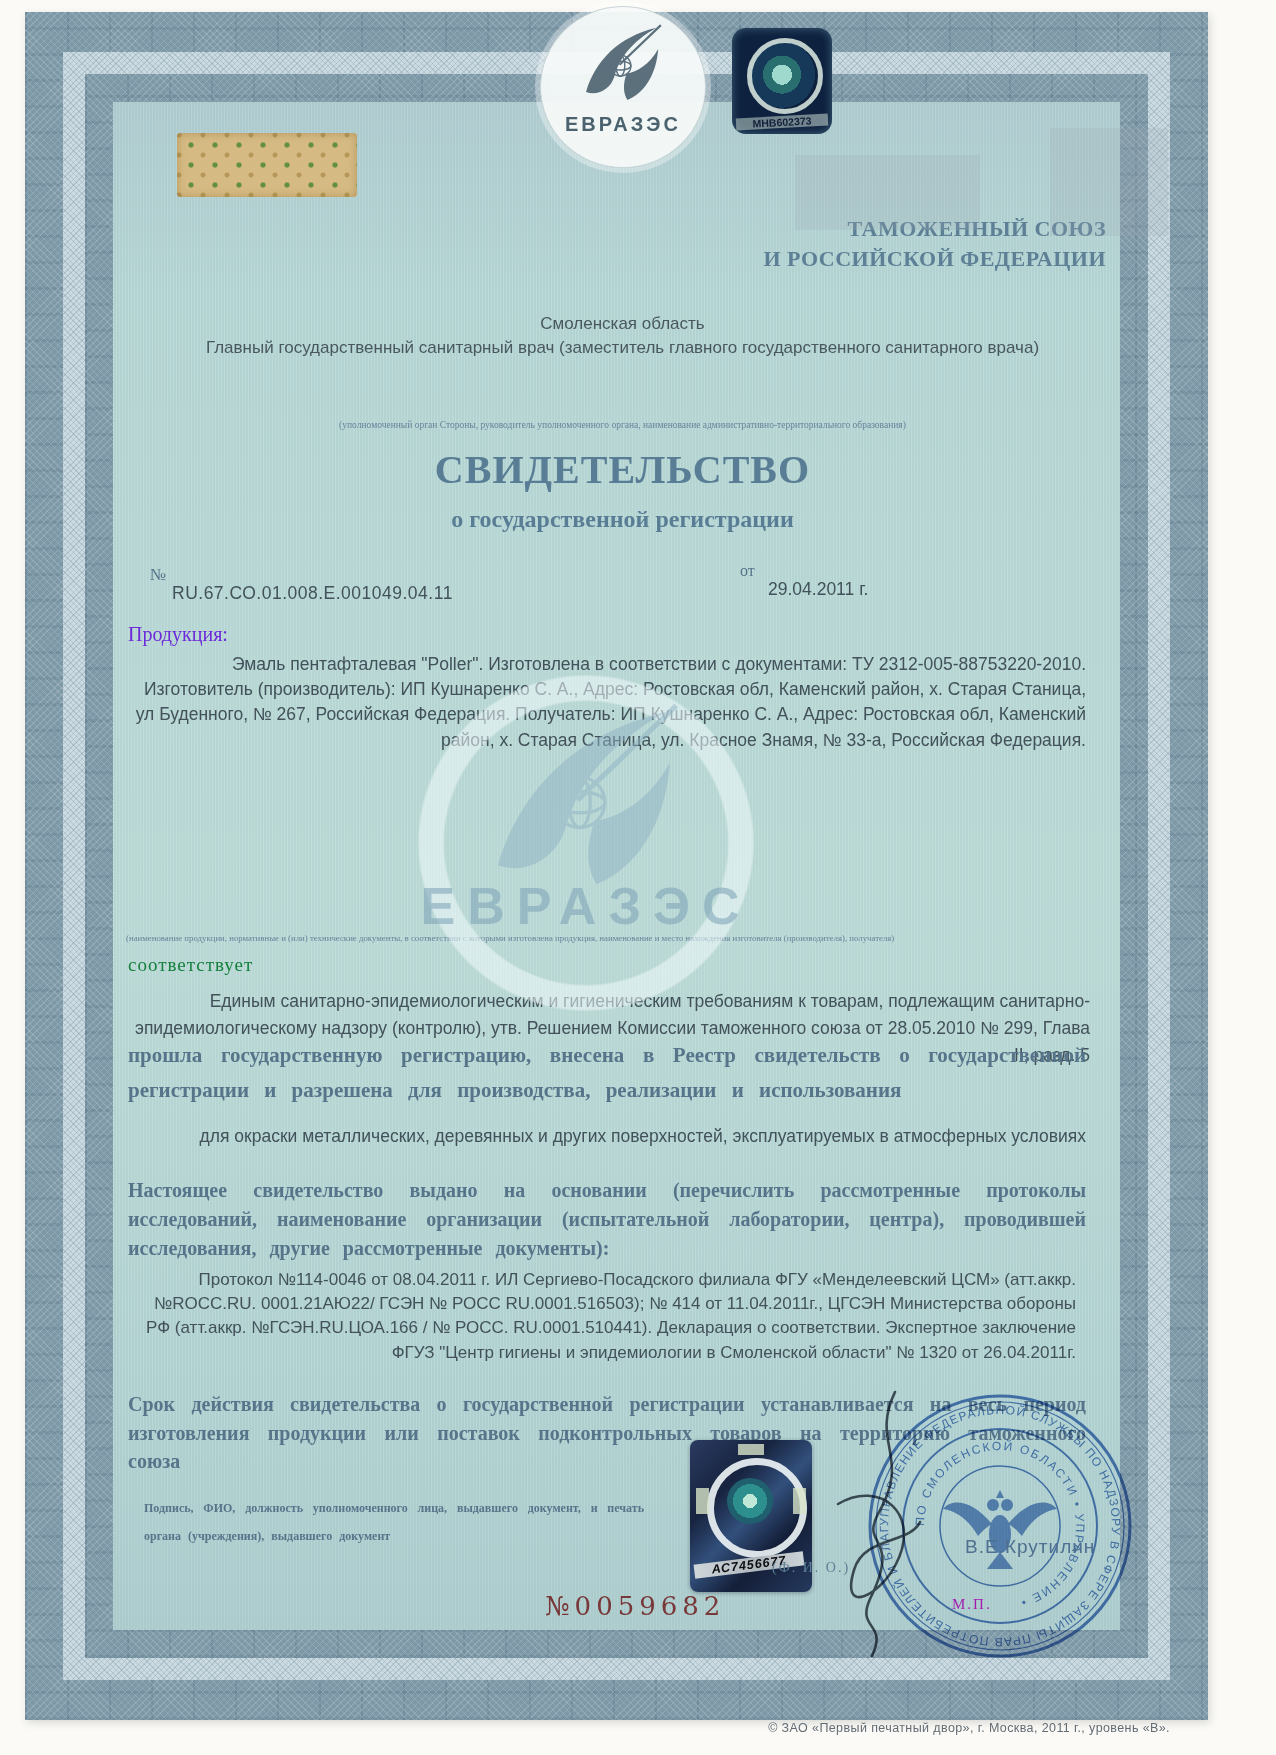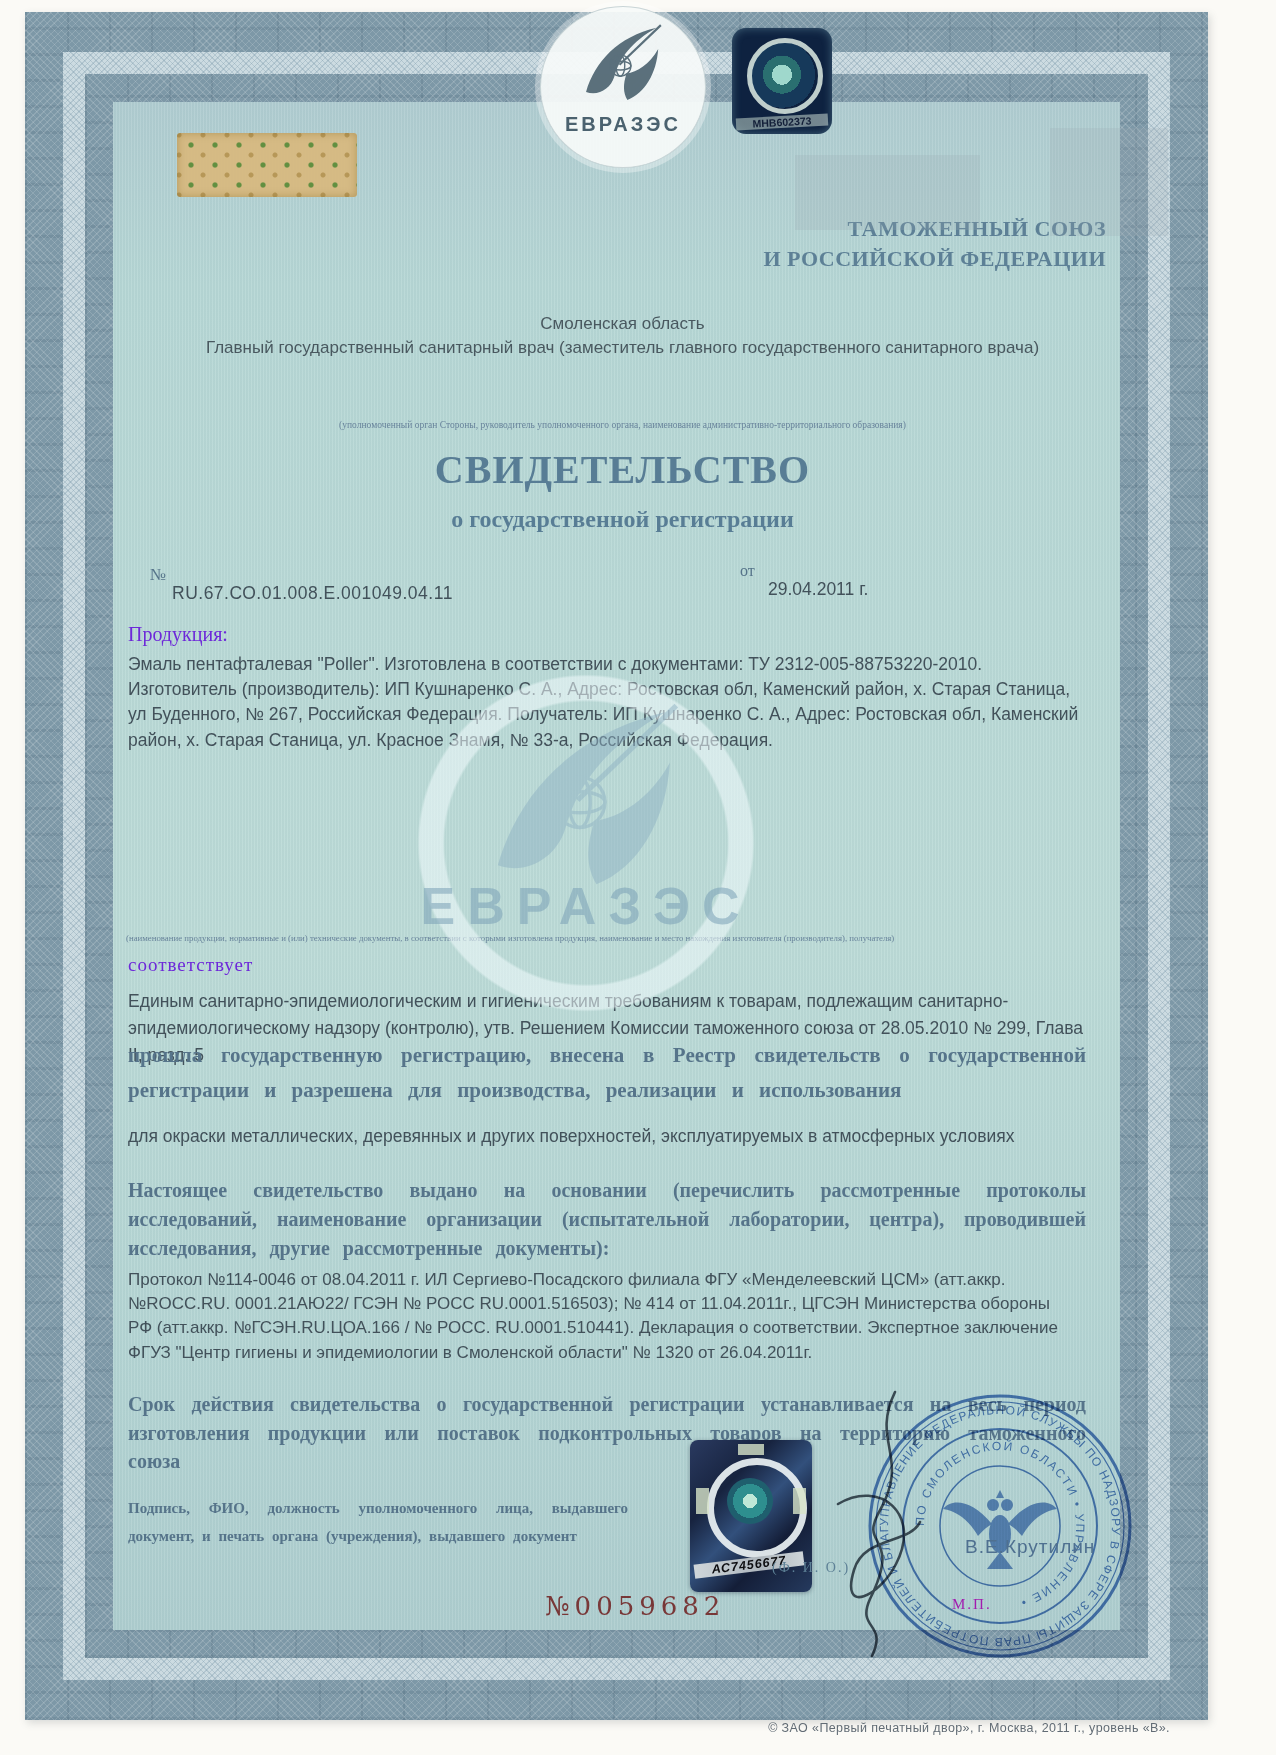--- a/index.html
+++ b/index.html
@@ -23,21 +23,21 @@
       repeating-linear-gradient(45deg,rgba(120,150,168,.30) 0 1px,transparent 1px 4px),
       repeating-linear-gradient(-45deg,rgba(120,150,168,.30) 0 1px,transparent 1px 4px);}
   .band-inner{width:100%;height:100%;padding:28px;box-sizing:border-box;}
   .content{width:100%;height:100%;
       background:
       repeating-linear-gradient(90deg,rgba(255,255,255,.05) 0 1px,rgba(0,40,60,.03) 1px 3px),
       linear-gradient(180deg,#b2ced2 0%,#b8d8d6 12%,#bedcd8 55%,#b5d5d4 85%,#b0cfd0 100%);}
 
   
   .hdr-serif{font-family:"Liberation Serif",serif;font-weight:bold;color:#5d8096;}
-  .body-sans{color:#42515a;}
+  .body-sans{color:#42515a;text-align:right;}
   .form-serif{font-family:"Liberation Serif",serif;font-weight:bold;color:#56748a;text-align:justify;}
   .tiny-caption{font-family:"Liberation Serif",serif;color:#68839b;white-space:nowrap;}
 
   
   .wm-circle{left:408px;top:665px;width:356px;height:356px;border-radius:50%;
       background:radial-gradient(circle,rgba(236,248,250,0) 0 56%,rgba(240,250,252,.55) 57% 66%,rgba(236,248,250,0) 67%);
       z-index:2;}
   .wm-emblem{left:60px;top:26px;width:236px;height:210px;color:#8fb2c4;opacity:.5;}
   .wm-text{left:306px;top:876px;width:560px;text-align:center;font-weight:bold;
       font-size:52px;letter-spacing:12px;color:rgba(122,160,182,.55);z-index:2;}
@@ -155,31 +155,31 @@
 
 <div class="abs serif" style="left:150px;top:565px;font-size:17px;color:#56748a;">№</div>
 <div class="abs sans body-sans" style="left:172px;top:583px;font-size:17.5px;letter-spacing:.5px;">RU.67.СО.01.008.Е.001049.04.11</div>
 <div class="abs serif" style="left:740px;top:562px;font-size:16px;color:#56748a;">от</div>
 <div class="abs sans body-sans" style="left:768px;top:579px;font-size:17.5px;">29.04.2011 г.</div>
 
 <div class="abs serif" style="left:128px;top:623px;font-size:20px;color:#6d28d9;">Продукция:</div>
 <div class="abs sans body-sans" style="left:128px;top:652px;width:958px;font-size:17.5px;line-height:25.2px;">Эмаль пентафталевая "Poller". Изготовлена в соответствии с документами: ТУ 2312-005-88753220-2010. Изготовитель (производитель): ИП Кушнаренко С. А., Адрес: Ростовская обл, Каменский район, х. Старая Станица, ул Буденного, № 267,  Российская Федерация.  Получатель: ИП Кушнаренко С. А., Адрес: Ростовская обл, Каменский район, х. Старая Станица, ул. Красное Знамя, № 33-а,  Российская Федерация.</div>
 <div class="abs tiny-caption" style="left:126px;top:933px;width:962px;font-size:8.8px;">(наименование продукции, нормативные и (или) технические документы, в соответствии с которыми изготовлена продукция, наименование и место нахождения изготовителя (производителя), получателя)</div>
 
-<div class="abs serif" style="left:128px;top:954px;font-size:19px;letter-spacing:1px;color:#6d28d9;">соответствует</div>
+<div class="abs serif" style="left:128px;top:954px;font-size:19px;letter-spacing:1px;color:#15803d;">соответствует</div>
 <div class="abs sans body-sans" style="left:128px;top:988px;width:962px;font-size:17.5px;line-height:27px;">Единым санитарно-эпидемиологическим и гигиеническим требованиям к товарам, подлежащим санитарно-эпидемиологическому надзору (контролю), утв. Решением Комиссии таможенного союза от 28.05.2010 № 299, Глава II, разд. 5</div>
 <div class="abs form-serif" style="left:128px;top:1038px;width:958px;font-size:21px;line-height:35px;word-spacing:10px;">прошла государственную регистрацию, внесена в Реестр свидетельств о государственной регистрации и разрешена для производства, реализации и использования</div>
 <div class="abs sans body-sans" style="left:128px;top:1122px;width:958px;font-size:17.5px;line-height:28px;">для окраски металлических, деревянных и других поверхностей, эксплуатируемых в атмосферных условиях</div>
 
 <div class="abs form-serif" style="left:128px;top:1176px;width:958px;font-size:20px;line-height:29px;word-spacing:8px;">Настоящее свидетельство выдано на основании (перечислить рассмотренные протоколы исследований, наименование организации (испытательной лаборатории, центра), проводившей исследования, другие рассмотренные документы):</div>
 <div class="abs sans body-sans" style="left:128px;top:1268px;width:948px;font-size:17px;line-height:24.2px;">Протокол №114-0046 от 08.04.2011 г. ИЛ Сергиево-Посадского филиала ФГУ «Менделеевский ЦСМ» (атт.аккр. №ROCC.RU. 0001.21АЮ22/ ГСЭН № РОСС RU.0001.516503); № 414 от 11.04.2011г., ЦГСЭН Министерства обороны РФ (атт.аккр. №ГСЭН.RU.ЦОА.166 / № РОСС. RU.0001.510441). Декларация о соответствии. Экспертное заключение ФГУЗ "Центр гигиены и эпидемиологии в Смоленской области" № 1320 от 26.04.2011г.</div>
 
 <div class="abs form-serif" style="left:128px;top:1390px;width:958px;font-size:20px;line-height:28.5px;word-spacing:6px;">Срок действия свидетельства о государственной регистрации устанавливается на весь период изготовления продукции или поставок подконтрольных товаров на территорию таможенного союза</div>
 
-<div class="abs form-serif" style="left:128px;top:1494px;width:500px;font-size:15px;line-height:28px;word-spacing:4px;">Подпись, ФИО, должность уполномоченного лица, выдавшего документ, и печать органа (учреждения), выдавшего документ</div>
+<div class="abs form-serif" style="left:144px;top:1494px;width:500px;font-size:12px;line-height:28px;word-spacing:4px;">Подпись, ФИО, должность уполномоченного лица, выдавшего документ, и печать органа (учреждения), выдавшего документ</div>
 <div class="abs serial">№0059682</div>
 <div class="abs fio-caption">(Ф. И. О.)</div>
 <div class="abs sans signer-name">В.Е.Крутилин</div>
 <div class="abs mp-label">М.П.</div>
 
 <div class="abs stamp-wrap">
   <svg width="276" height="276" viewBox="0 0 276 276">
     <g transform="translate(138,138)" fill="none" stroke="#4a78c0">
       <circle r="130" stroke-width="3"></circle>
       <circle r="124" stroke-width="1.2"></circle>

